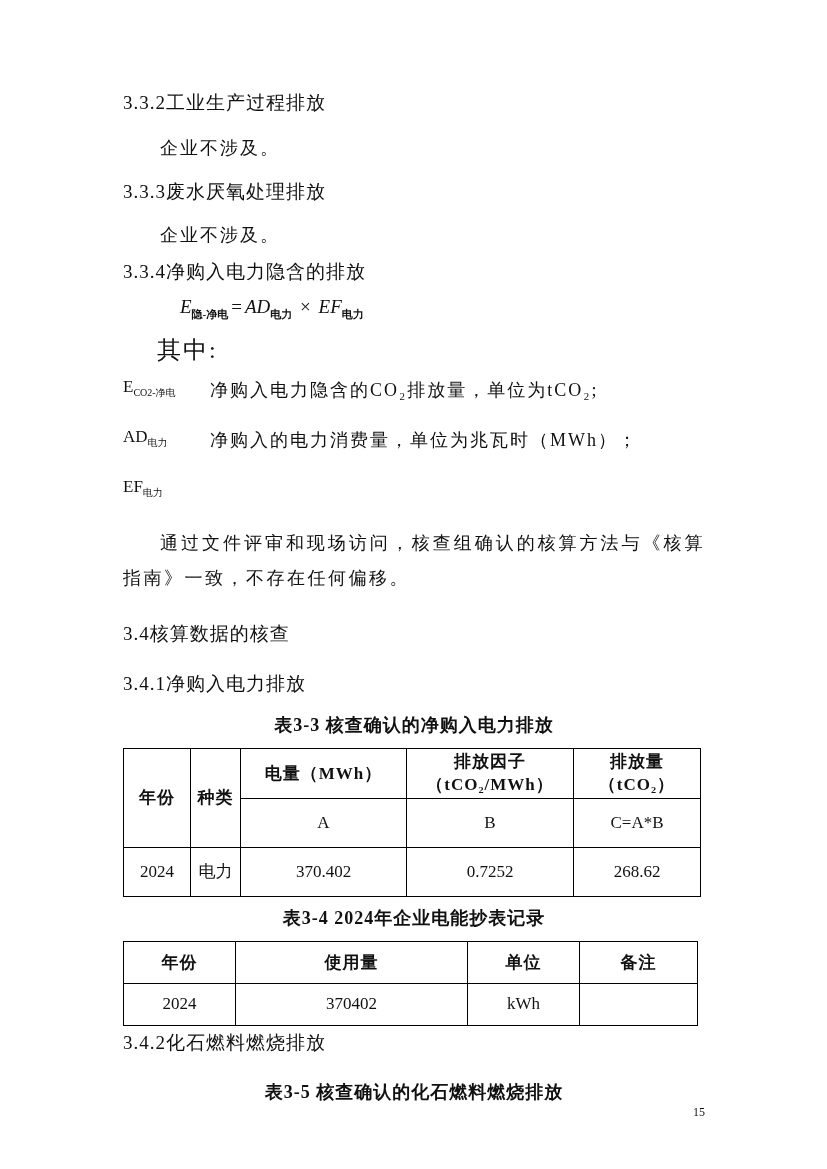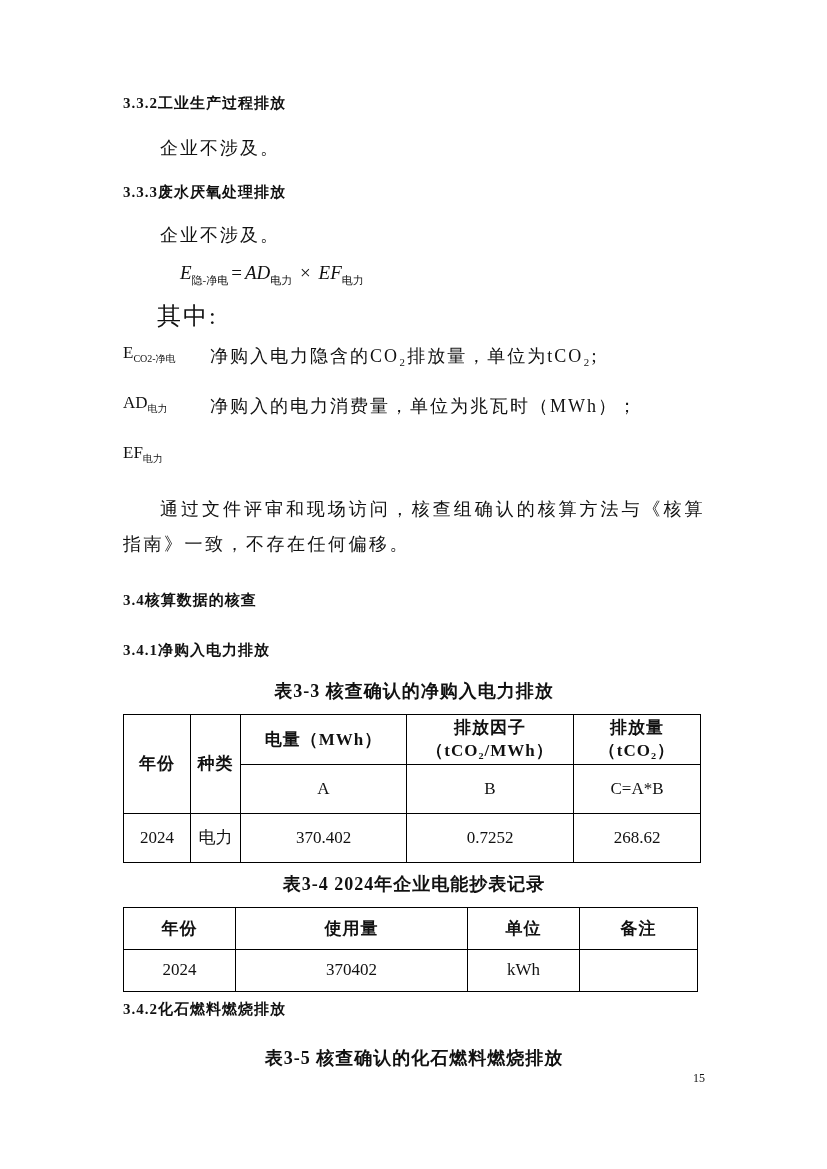--- a/index.html
+++ b/index.html
@@ -9,22 +9,22 @@
     height: 1169px;
     margin: 0 auto;
     background: #ffffff;
     color: #111111;
     font-family: "Liberation Serif", serif;
     position: relative;
     padding: 93px 122px 0 123px;
     overflow: hidden;
   }
   .heading {
-    font-size: 15px;
-    font-weight: bold;
+    font-size: 19px;
+    font-weight: normal;
     line-height: 20px;
     letter-spacing: 1px;
   }
   .h332 { margin-bottom: 25px; }
   .h333 { margin-bottom: 23px; }
   .h334 { margin-bottom: 14px; }
   .h34  { margin-bottom: 30px; }
   .h341 { margin-bottom: 22px; }
   .h342 { margin-top: 7px; margin-bottom: 30px; }
   .na {
@@ -39,20 +39,21 @@
     margin-left: 57px;
     margin-bottom: 15px;
     font-size: 19px;
     line-height: 22px;
     font-style: italic;
   }
   .formula sub {
     font-style: normal;
     font-size: 11px;
     letter-spacing: 0;
+    font-weight: bold;
   }
   .formula .op { font-style: normal; padding: 0 3px; }
   .where {
     margin-left: 34px;
     margin-bottom: 15px;
     font-size: 24px;
     line-height: 20px;
     letter-spacing: 2px;
   }
   .defrow {
@@ -113,20 +114,21 @@
 <body>
 
 <div class="page">
 
   <div class="heading h332">3.3.2工业生产过程排放</div>
   <div class="na na1">企业不涉及。</div>
 
   <div class="heading h333">3.3.3废水厌氧处理排放</div>
   <div class="na na2">企业不涉及。</div>
 
+  <div class="heading h334">3.3.4净购入电力隐含的排放</div>
 
   <div class="formula">
     <span>E</span><sub>隐-净电</sub><span class="op">=</span><span>AD</span><sub>电力</sub> <span class="op">×</span> <span>EF</span><sub>电力</sub>
   </div>
 
   <div class="where">其中:</div>
 
   <div class="defrow d1">
     <span class="defterm"><span>E</span><sub>CO2-净电</sub></span>
     <span class="defdesc">净购入电力隐含的CO₂排放量，单位为tCO₂;</span>

